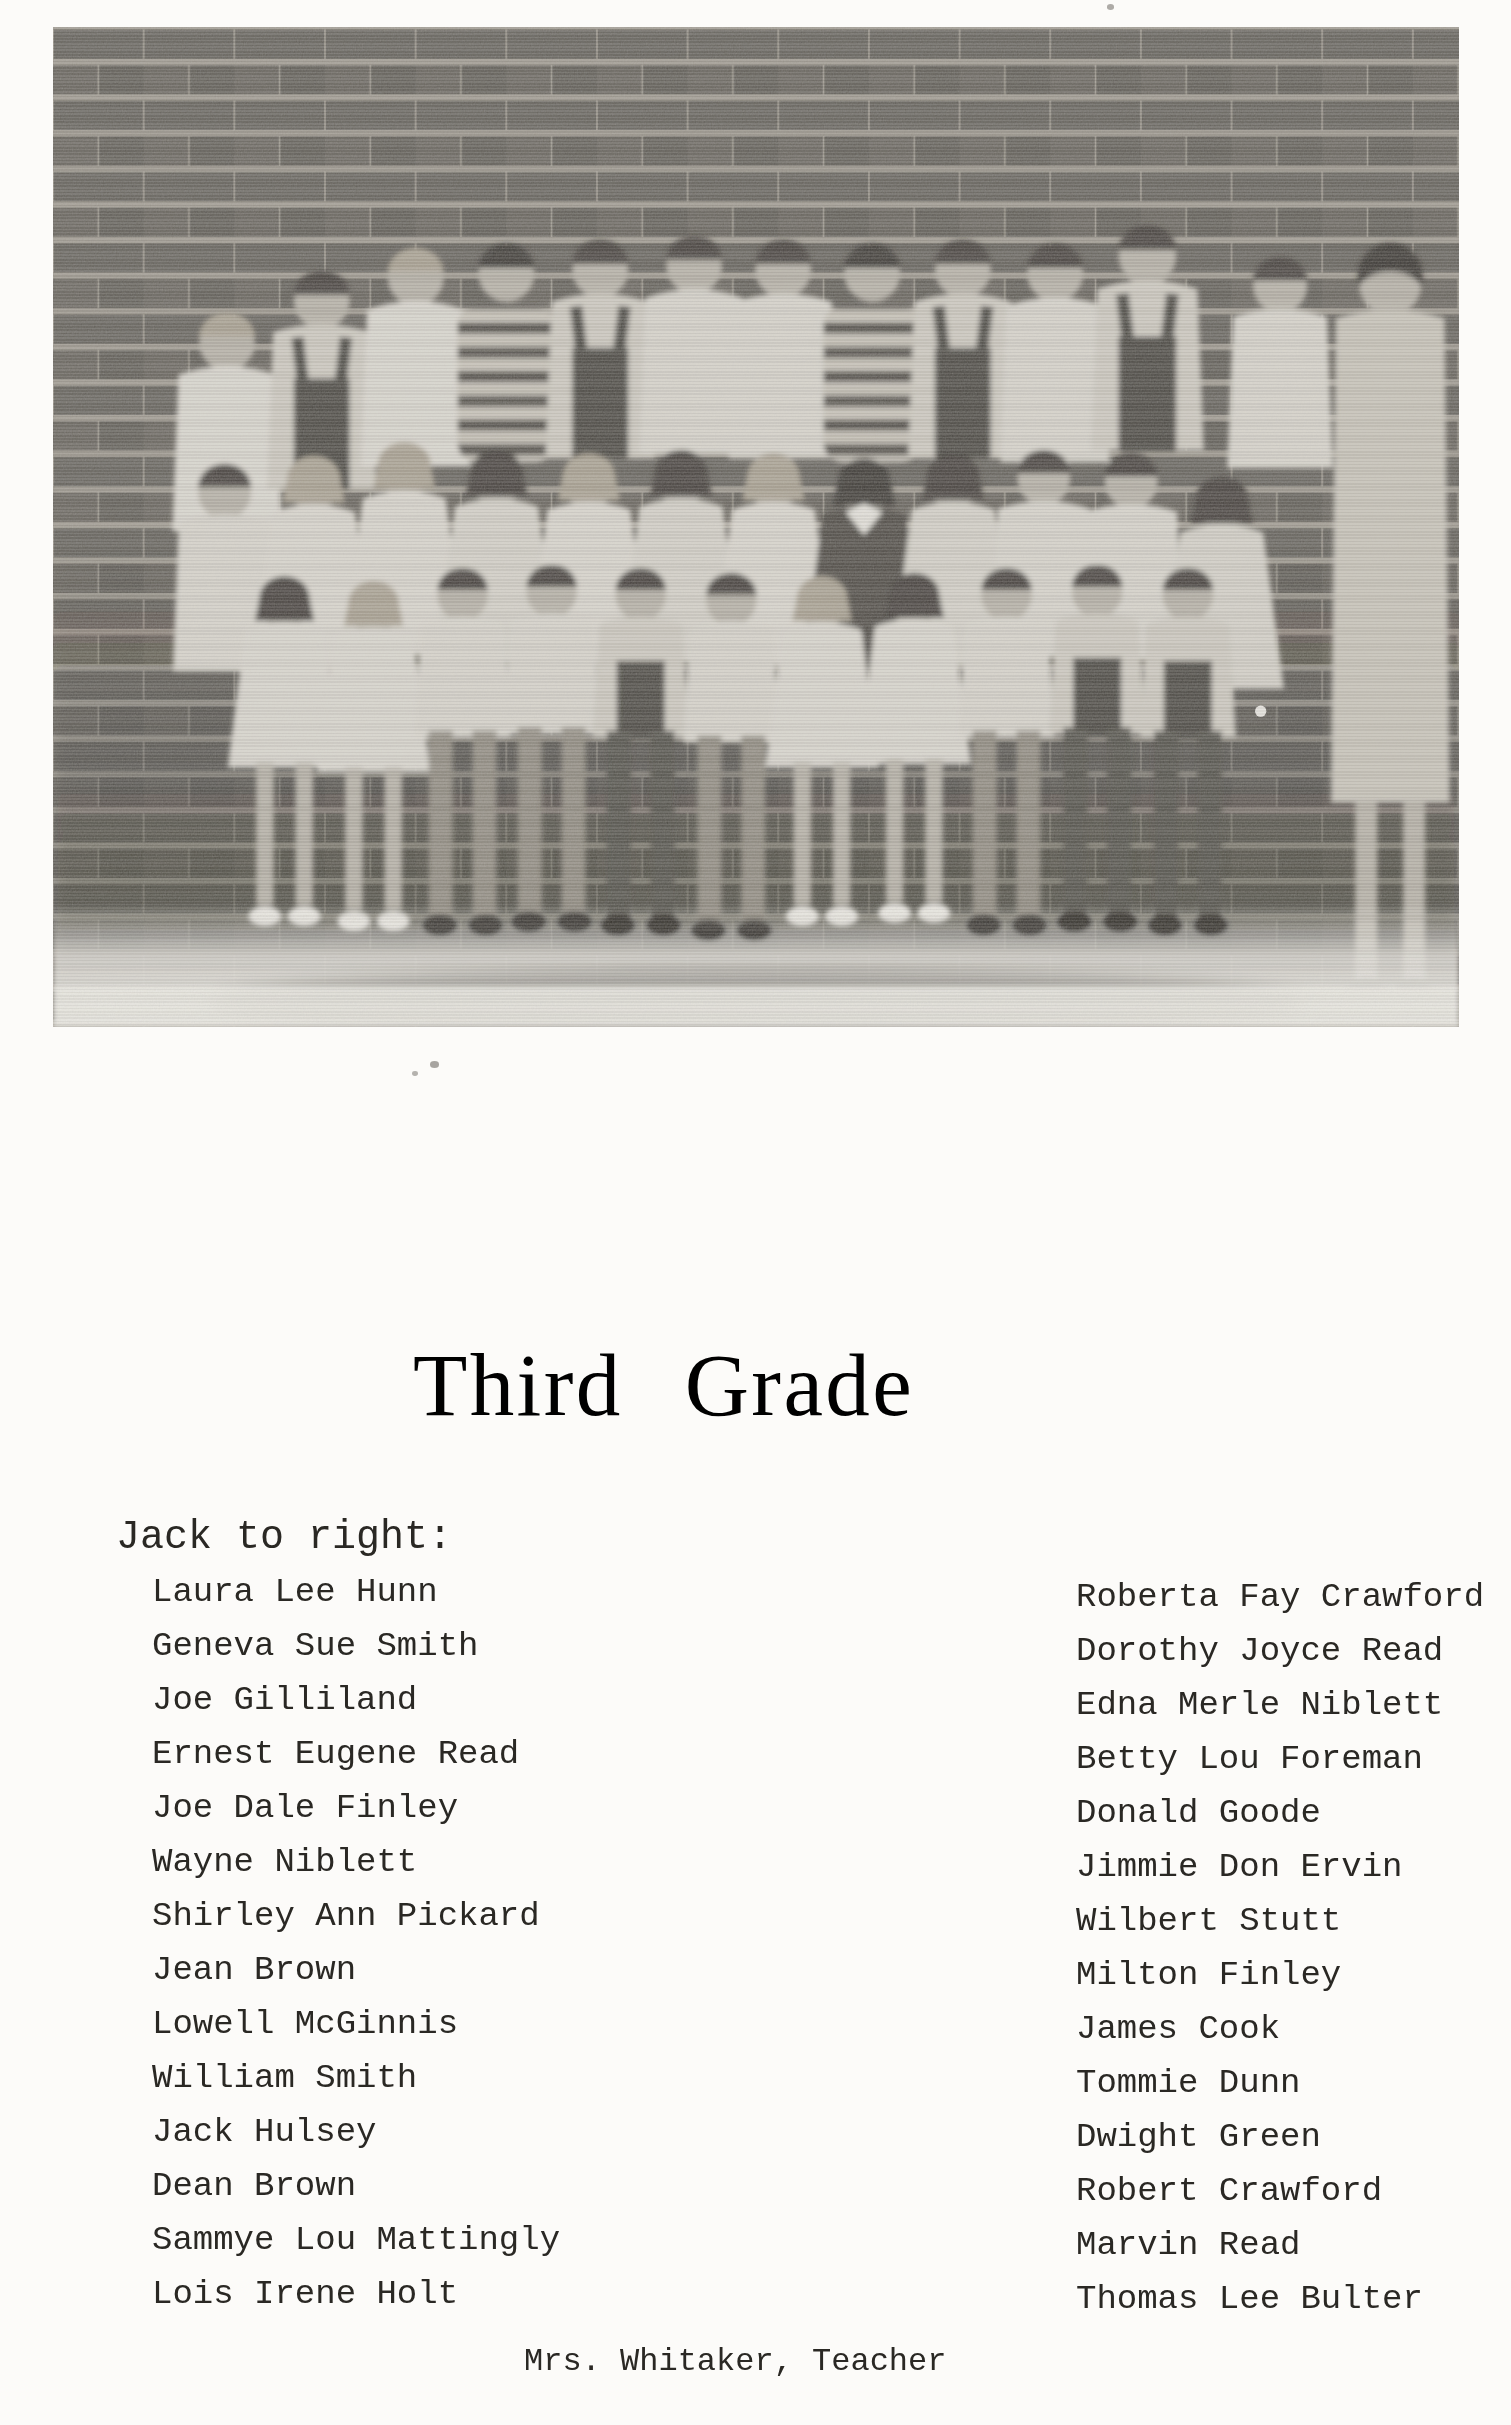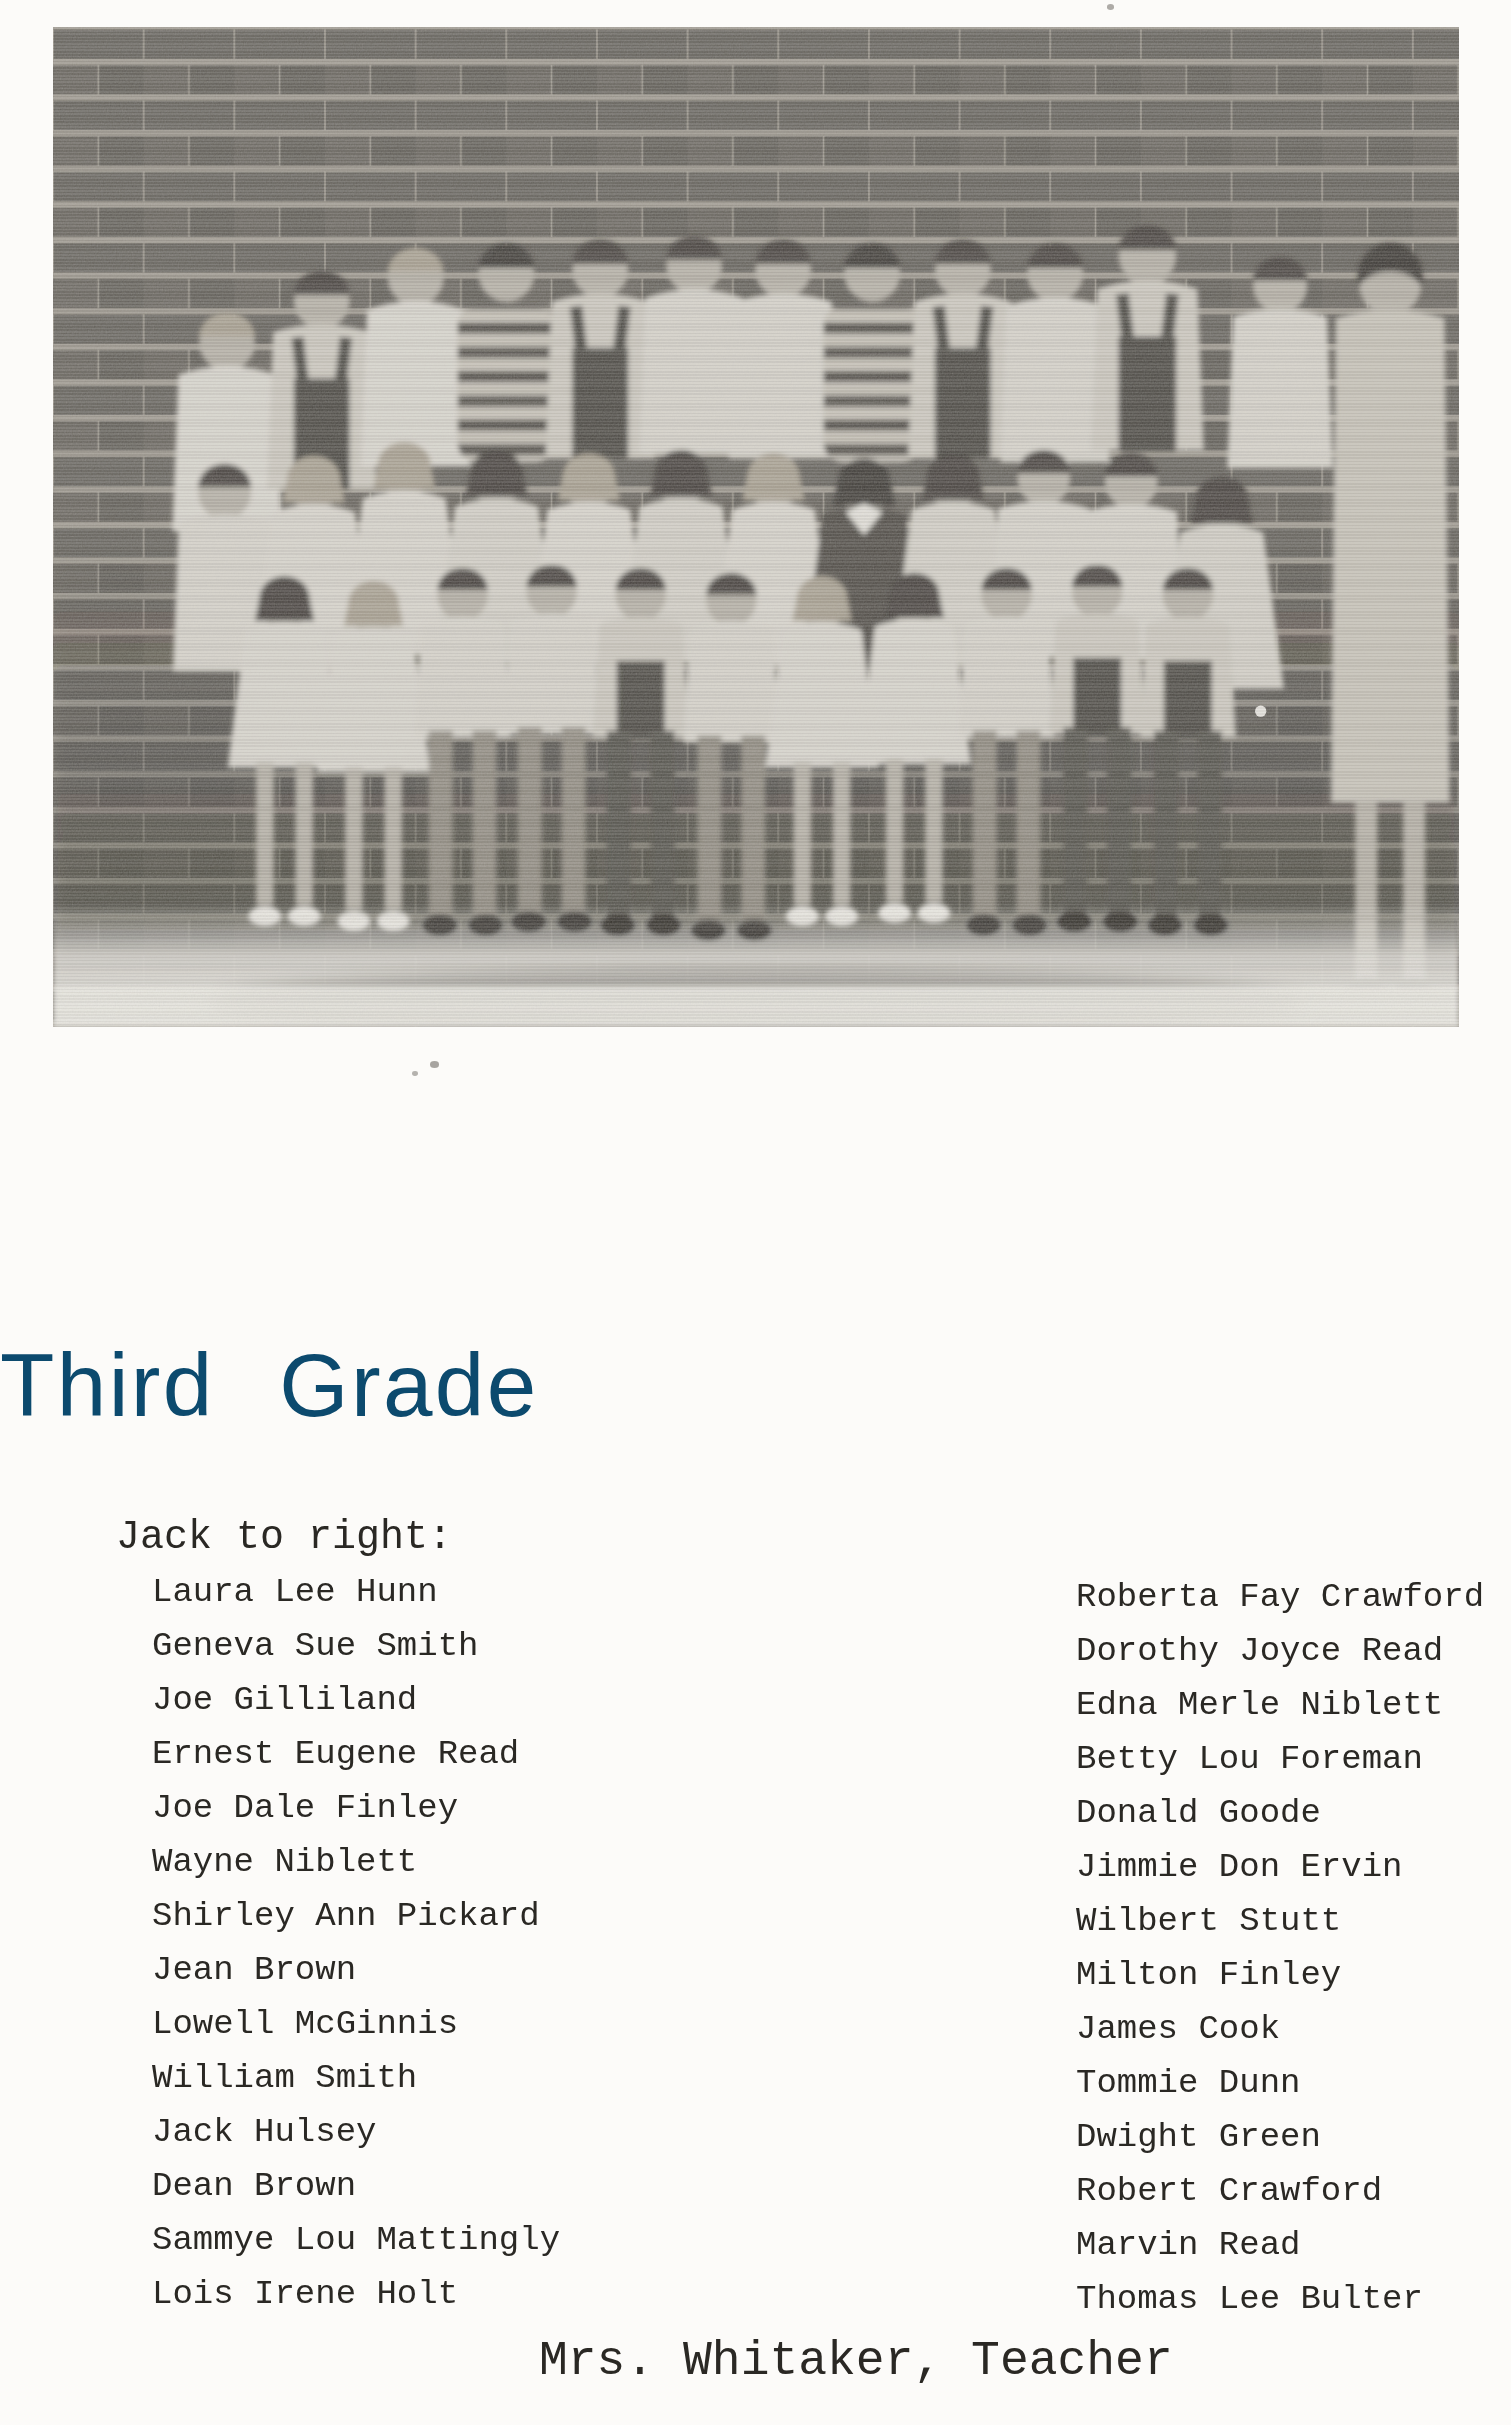--- a/index.html
+++ b/index.html
@@ -24,31 +24,32 @@
   .photo svg{display:block;filter:blur(0.6px) contrast(0.97) brightness(1.01);}
   .scanlines{
     position:absolute;inset:0;pointer-events:none;
     background:repeating-linear-gradient(0deg,
       rgba(255,255,255,0.07) 0px, rgba(255,255,255,0.07) 1.6px,
       rgba(0,0,0,0.04) 1.6px, rgba(0,0,0,0.04) 3.2px);
     mix-blend-mode:normal;
   }
   .title{
     position:absolute;left:0;top:1337px;width:1327px;
-    font-family:Liberation Sans, sans-serif;
+    text-align:center;
+    font-family:Liberation Serif, serif;
     font-size:89px;line-height:1.1;font-weight:500;
     letter-spacing:2.4px;word-spacing:0.42em;
-    color:#0c4a6e;
+    color:#000000;
   }
   .roster-header{position:absolute;left:116px;top:1511px;font-size:40px;line-height:54px;white-space:pre;}
   .col{position:absolute;font-size:34px;line-height:54px;white-space:pre;margin-left:36px;}
   .col-left{left:116px;top:1565px;}
   .col-right{left:1040px;top:1570px;}
   .name-line{height:54px;}
-  .teacher-credit{position:absolute;left:539px;top:2337px;font-size:48px;line-height:49px;white-space:pre;}
+  .teacher-credit{position:absolute;left:524px;top:2337px;font-size:32px;line-height:49px;white-space:pre;}
 </style>
 </head>
 <body>
 
 <div class="page">
 
   <div id="speck-top" class="speck"></div>
 
   <div class="photo" title="Black-and-white class photograph: about thirty children in three rows posed in front of a brick wall, teacher standing at the right">
     <svg width="1406" height="1000" viewBox="0 0 1737 1235" xmlns="http://www.w3.org/2000/svg">

